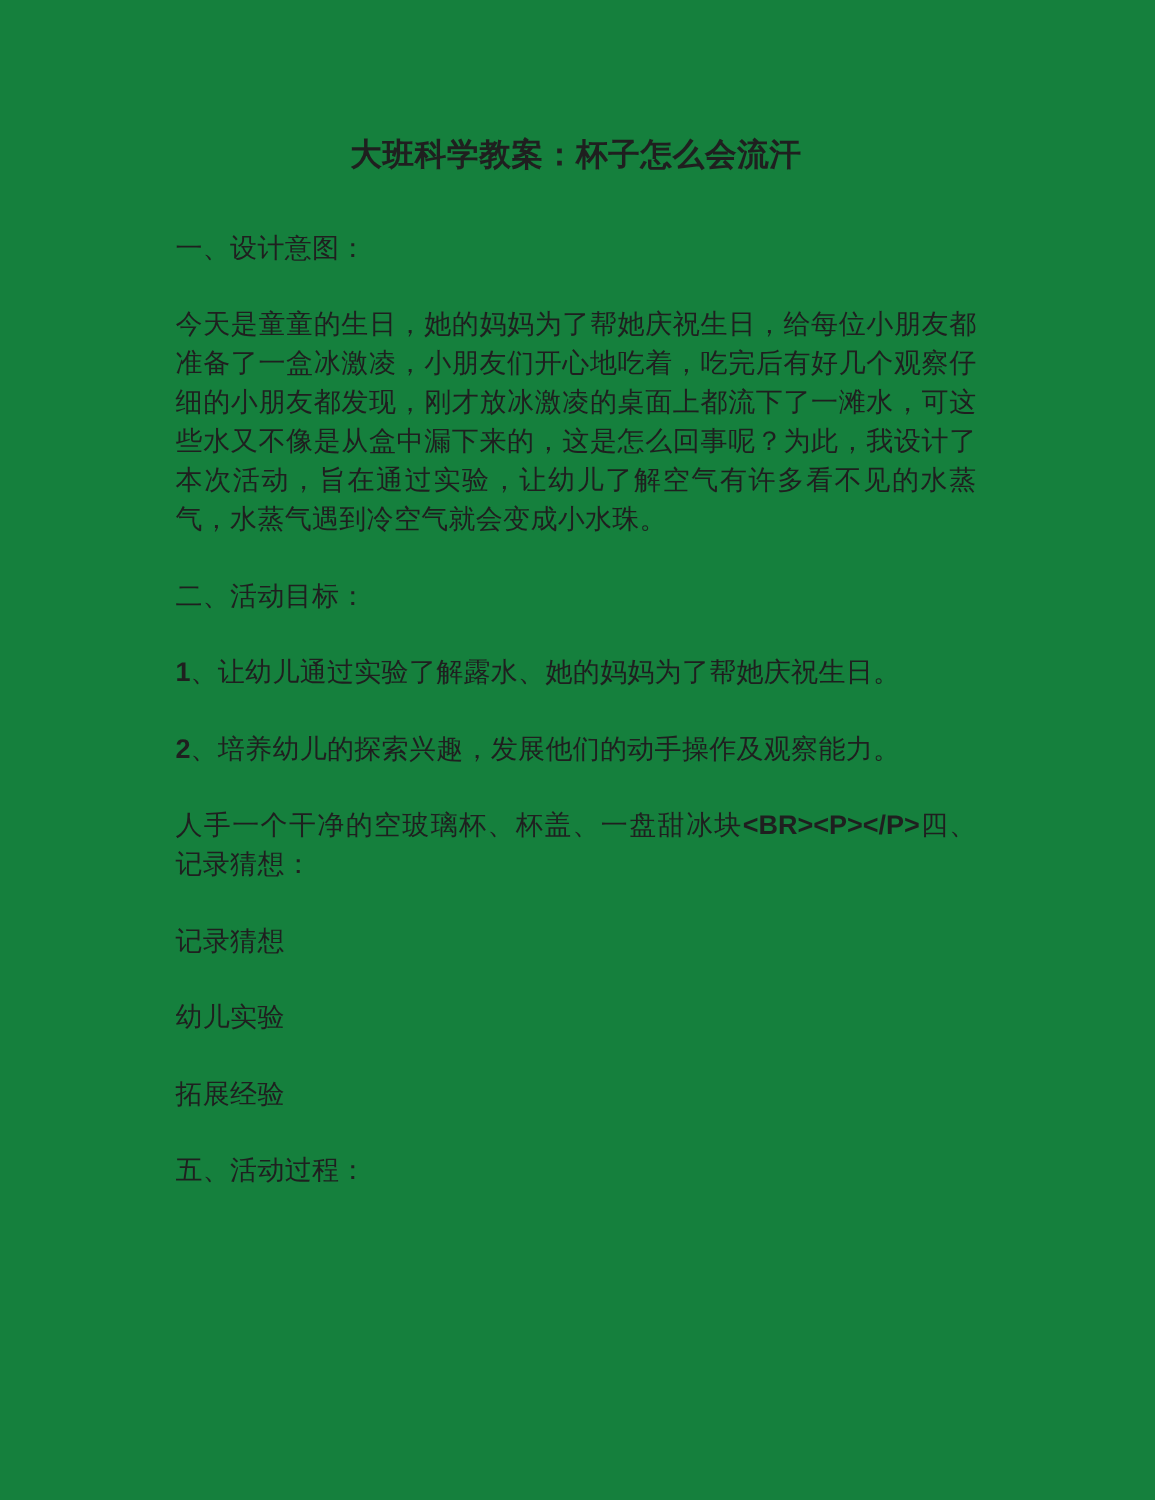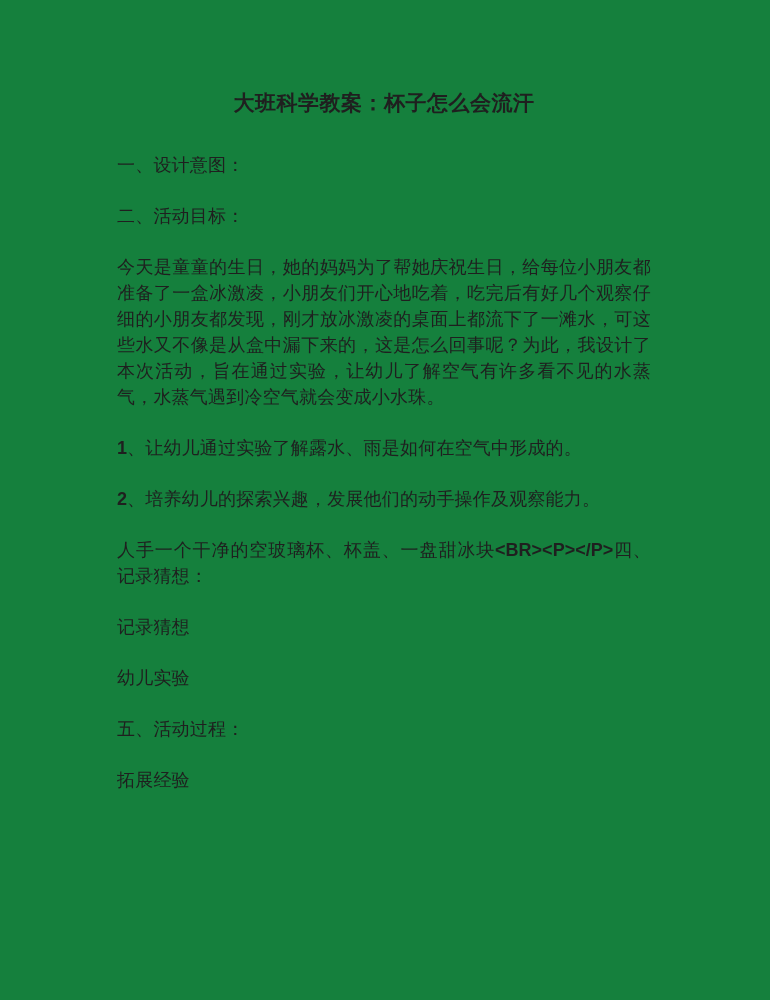--- a/index.html
+++ b/index.html
@@ -47,23 +47,23 @@
     letter-spacing: 0;
   }
 </style>
 </head>
 <body style="color: rgb(31, 31, 31); background: rgb(255, 255, 255);">
 
 <div class="page">
   <h1 class="title">大班科学教案：杯子怎么会流汗</h1>
   <div class="doc-body">
       <p class="para"><span class="seg">一、设计意图：</span></p>
+      <p class="para"><span class="seg">今天是童童的生日，她的妈妈为了帮她庆祝生日，给每位小朋友都准备了一盒冰激凌，小朋友们开心地吃着，吃完后有好几个观察仔细的小朋友都发现，刚才放冰激凌的桌面上都流下了一滩水，可这些水又不像是从盒中漏下来的，这是怎么回事呢？为此，我设计了本次活动，旨在通过实验，让幼儿了解空气有许多看不见的水蒸气，水蒸气遇到冷空气就会变成小水珠。</span></p>
       <p class="para"><span class="seg">二、活动目标：</span></p>
-      <p class="para"><span class="seg">今天是童童的生日，她的妈妈为了帮她庆祝生日，给每位小朋友都准备了一盒冰激凌，小朋友们开心地吃着，吃完后有好几个观察仔细的小朋友都发现，刚才放冰激凌的桌面上都流下了一滩水，可这些水又不像是从盒中漏下来的，这是怎么回事呢？为此，我设计了本次活动，旨在通过实验，让幼儿了解空气有许多看不见的水蒸气，水蒸气遇到冷空气就会变成小水珠。</span></p>
-      <p class="para"><span class="seg seg-alt">1</span><span class="seg">、让幼儿通过实验了解露水、雨是如何在空气中形成的。</span></p>
+      <p class="para"><span class="seg seg-alt">1</span><span class="seg">、让幼儿通过实验了解露水、她的妈妈为了帮她庆祝生日。</span></p>
       <p class="para"><span class="seg seg-alt">2</span><span class="seg">、培养幼儿的探索兴趣，发展他们的动手操作及观察能力。</span></p>
       <p class="para"><span class="seg">人手一个干净的空玻璃杯、杯盖、一盘甜冰块</span><span class="seg seg-alt">&lt;BR&gt;&lt;P&gt;&lt;/P&gt;</span><span class="seg">四、记录猜想：</span></p>
       <p class="para"><span class="seg">记录猜想</span></p>
       <p class="para"><span class="seg">幼儿实验</span></p>
+      <p class="para"><span class="seg">拓展经验</span></p>
       <p class="para"><span class="seg">五、活动过程：</span></p>
-      <p class="para"><span class="seg">拓展经验</span></p>
     </div>
 </div>
 
 </body></html>

